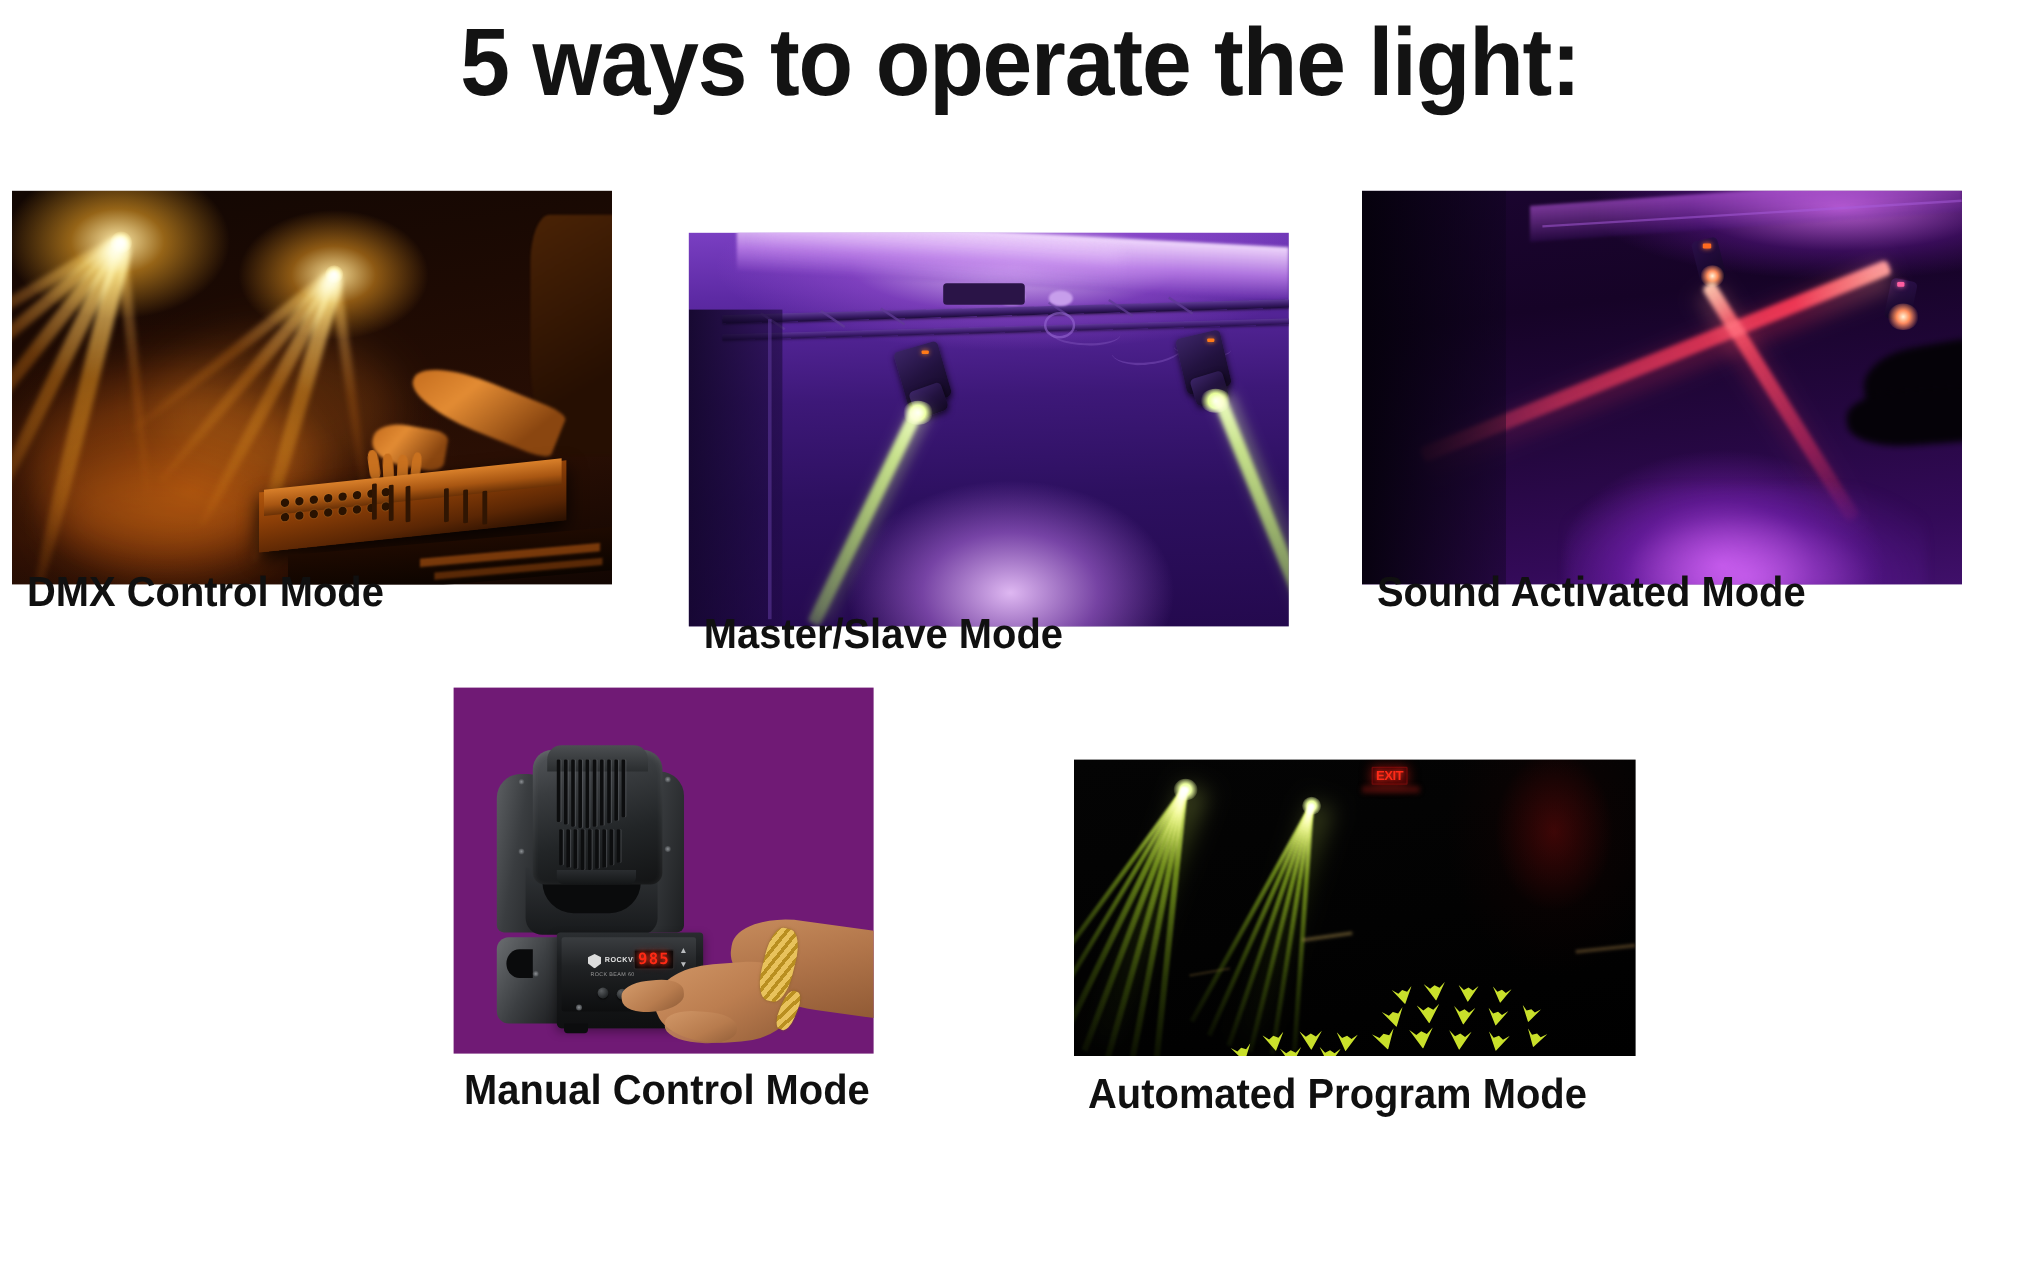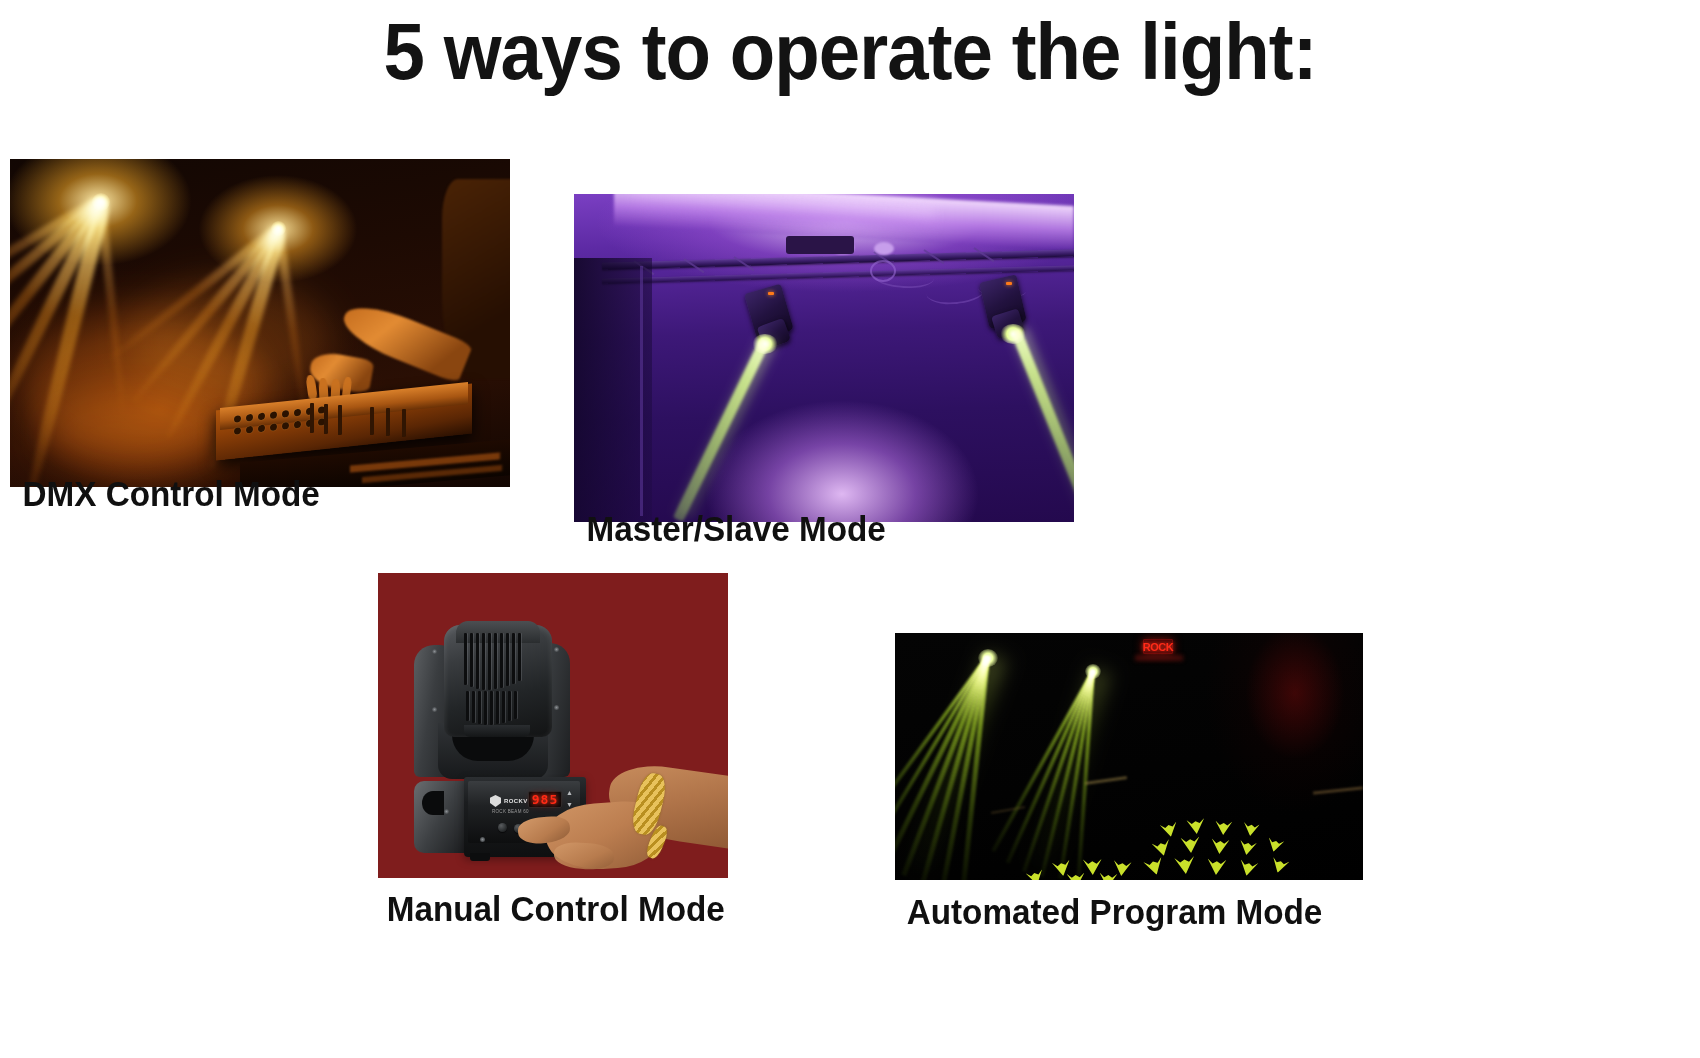--- a/index.html
+++ b/index.html
@@ -192,21 +192,21 @@
     position: absolute;
     background: #050208;
     border-radius: 48% 12% 22% 40%;
     filter: blur(2.5px);
   }
 
   
   #panel-mc { left: 378px; top: 573px; }
   #photo-mc {
     width: 350px; height: 305px;
-    background: #7f1d1d;
+    background: #701a75;
   }
   
   .yoke-left, .yoke-right {
     position: absolute;
     background: linear-gradient(100deg, #5c5f62 0%, #3a3d40 40%, #1d1f21 100%);
     border-radius: 20px 20px 6px 6px;
   }
   .yoke-bridge {
     position: absolute;
     background: linear-gradient(180deg, #303336 0%, #17191b 100%);
@@ -456,20 +456,49 @@
       <div class="beam-head" style="left:426px; top:130px; width:26px; height:20px;"></div>
       <div class="beam-g" style="left:436px; top:136px; width:11px; height:210px; transform:rotate(-22deg);"></div>
       <div class="beam-g" style="left:436px; top:136px; width:18px; height:205px; transform:rotate(-22deg); opacity:.35; filter:blur(5px);"></div>
 
       <div style="position:absolute; left:0; top:64px; width:78px; height:264px; background:linear-gradient(100deg, rgba(12,4,30,.85) 0%, rgba(30,10,66,.35) 100%);"></div>
       <div style="position:absolute; left:66px; top:72px; width:3px; height:250px; background:rgba(90,54,150,.6);"></div>
     </div>
     <div class="caption" style="top:315px; width:500px;">Master/Slave Mode</div>
   </div>
 
+  <div class="panel" id="panel-sa">
+    <div class="photo" id="photo-sa">
+
+      <div style="position:absolute; left:140px; top:0; width:360px; height:30px; background:linear-gradient(180deg, rgba(200,96,240,.55) 0%, rgba(90,24,150,.18) 100%); transform:skewY(-4deg); filter:blur(1.5px);"></div>
+      <div style="position:absolute; left:150px; top:18px; width:350px; height:2px; background:rgba(168,92,220,.5); transform:rotate(-3.5deg);"></div>
+
+      <div style="position:absolute; left:278px; top:40px; width:22px; height:36px; background:linear-gradient(160deg,#2b0f4a 0%,#120522 100%); border-radius:4px; transform:rotate(-14deg);"></div>
+      <div style="position:absolute; left:284px; top:44px; width:7px; height:4px; background:#ff6a20; border-radius:1px; box-shadow:0 0 4px #ff7a30;"></div>
+      <div style="position:absolute; left:438px; top:74px; width:22px; height:34px; background:linear-gradient(160deg,#2b0f4a 0%,#120522 100%); border-radius:4px; transform:rotate(12deg);"></div>
+      <div style="position:absolute; left:446px; top:76px; width:6px; height:4px; background:#ff5aa0; border-radius:1px; box-shadow:0 0 4px #ff6ab0;"></div>
+
+      <div class="beam-r" style="left:50px; top:214px; width:420px; height:13px; transform:rotate(-22deg); transform-origin:left center;"></div>
+      <div class="beam-r" style="left:50px; top:214px; width:420px; height:26px; transform:rotate(-22deg); transform-origin:left center; opacity:.28; filter:blur(7px);"></div>
+
+      <div class="beam-r" style="left:288px; top:72px; width:230px; height:12px; transform:rotate(58deg); transform-origin:left center; background:linear-gradient(90deg, rgba(255,200,160,.98) 0%, rgba(255,62,52,.88) 18%, rgba(220,36,30,.5) 70%, rgba(160,20,18,.12) 100%);"></div>
+      <div class="beam-r" style="left:288px; top:72px; width:230px; height:24px; transform:rotate(58deg); transform-origin:left center; opacity:.26; filter:blur(7px); background:linear-gradient(90deg, rgba(255,160,120,.9) 0%, rgba(255,52,44,.7) 25%, rgba(180,24,20,.1) 100%);"></div>
+
+      <div class="beam-r-src" style="left:282px; top:62px; width:20px; height:18px;"></div>
+      <div class="beam-r-src" style="left:438px; top:94px; width:26px; height:22px;"></div>
+
+      <div class="hand-silh" style="left:418px; top:130px; width:96px; height:58px; transform:rotate(-10deg);"></div>
+      <div class="hand-silh" style="left:404px; top:166px; width:110px; height:46px; transform:rotate(-4deg); border-radius:42% 8% 14% 46%;"></div>
+
+      <div style="position:absolute; left:170px; top:246px; width:300px; height:86px; background:radial-gradient(ellipse at 50% 90%, rgba(212,104,250,.7) 0%, rgba(120,34,190,.28) 50%, rgba(40,8,80,0) 85%); filter:blur(4px);"></div>
+
+      <div style="position:absolute; left:0; top:0; width:120px; height:328px; background:linear-gradient(90deg, rgba(4,1,10,.92) 0%, rgba(12,3,26,.4) 100%);"></div>
+    </div>
+    <div class="caption" style="top:315px; width:500px;">Sound Activated Mode</div>
+  </div>
 
   <div class="panel" id="panel-mc">
     <div class="photo" id="photo-mc">
 
       <div class="yoke-left" style="left:36px;  top:72px; width:46px; height:132px;"></div>
       <div class="yoke-right" style="left:146px; top:70px; width:46px; height:134px;"></div>
       <div class="yoke-bridge" style="left:60px; top:150px; width:110px; height:56px;"></div>
       <div style="position:absolute; left:74px; top:158px; width:82px; height:30px; background:#0a0b0c; border-radius:0 0 26px 26px;"></div>
 
       <div class="head-shell" style="left:66px; top:52px; width:108px; height:112px;"></div>
@@ -536,21 +565,21 @@
       <div class="hand-finger" style="left:176px; top:270px; width:60px; height:26px; transform:rotate(4deg); opacity:.9;"></div>
       <div class="bracelet" style="left:258px; top:200px; width:26px; height:62px; transform:rotate(14deg);"></div>
       <div class="bracelet" style="left:272px; top:252px; width:14px; height:34px; transform:rotate(22deg);"></div>
     </div>
     <div class="caption" style="top:316px; width:350px;">Manual Control Mode</div>
   </div>
 
   <div class="panel" id="panel-ap">
     <div class="photo" id="photo-ap">
 
-      <div class="exit-sign" style="left:248px; top:6px; width:30px; height:15px; font-size:11px;">ROCK</div>
+      <div class="exit-sign" style="left:248px; top:6px; width:30px; height:15px; font-size:11px;">EXIT</div>
       <div style="position:absolute; left:240px; top:22px; width:48px; height:6px; background:rgba(130,22,16,.5); filter:blur(2px);"></div>
 
       <div class="beam-fan" style="left:90px; top:24px; width:5px;  height:230px; transform:rotate(6deg);"></div>
       <div class="beam-fan" style="left:90px; top:24px; width:5px;  height:232px; transform:rotate(11deg);"></div>
       <div class="beam-fan" style="left:90px; top:24px; width:5px;  height:234px; transform:rotate(16deg);"></div>
       <div class="beam-fan" style="left:90px; top:24px; width:5px;  height:234px; transform:rotate(21deg);"></div>
       <div class="beam-fan" style="left:90px; top:24px; width:5px;  height:232px; transform:rotate(26deg);"></div>
       <div class="beam-fan" style="left:90px; top:24px; width:4px;  height:228px; transform:rotate(31deg);"></div>
       <div class="beam-fan" style="left:90px; top:24px; width:4px;  height:222px; transform:rotate(36deg);"></div>
       <div class="beam-fan" style="left:90px; top:24px; width:22px; height:225px; transform:rotate(20deg); opacity:.28; filter:blur(9px);"></div>

